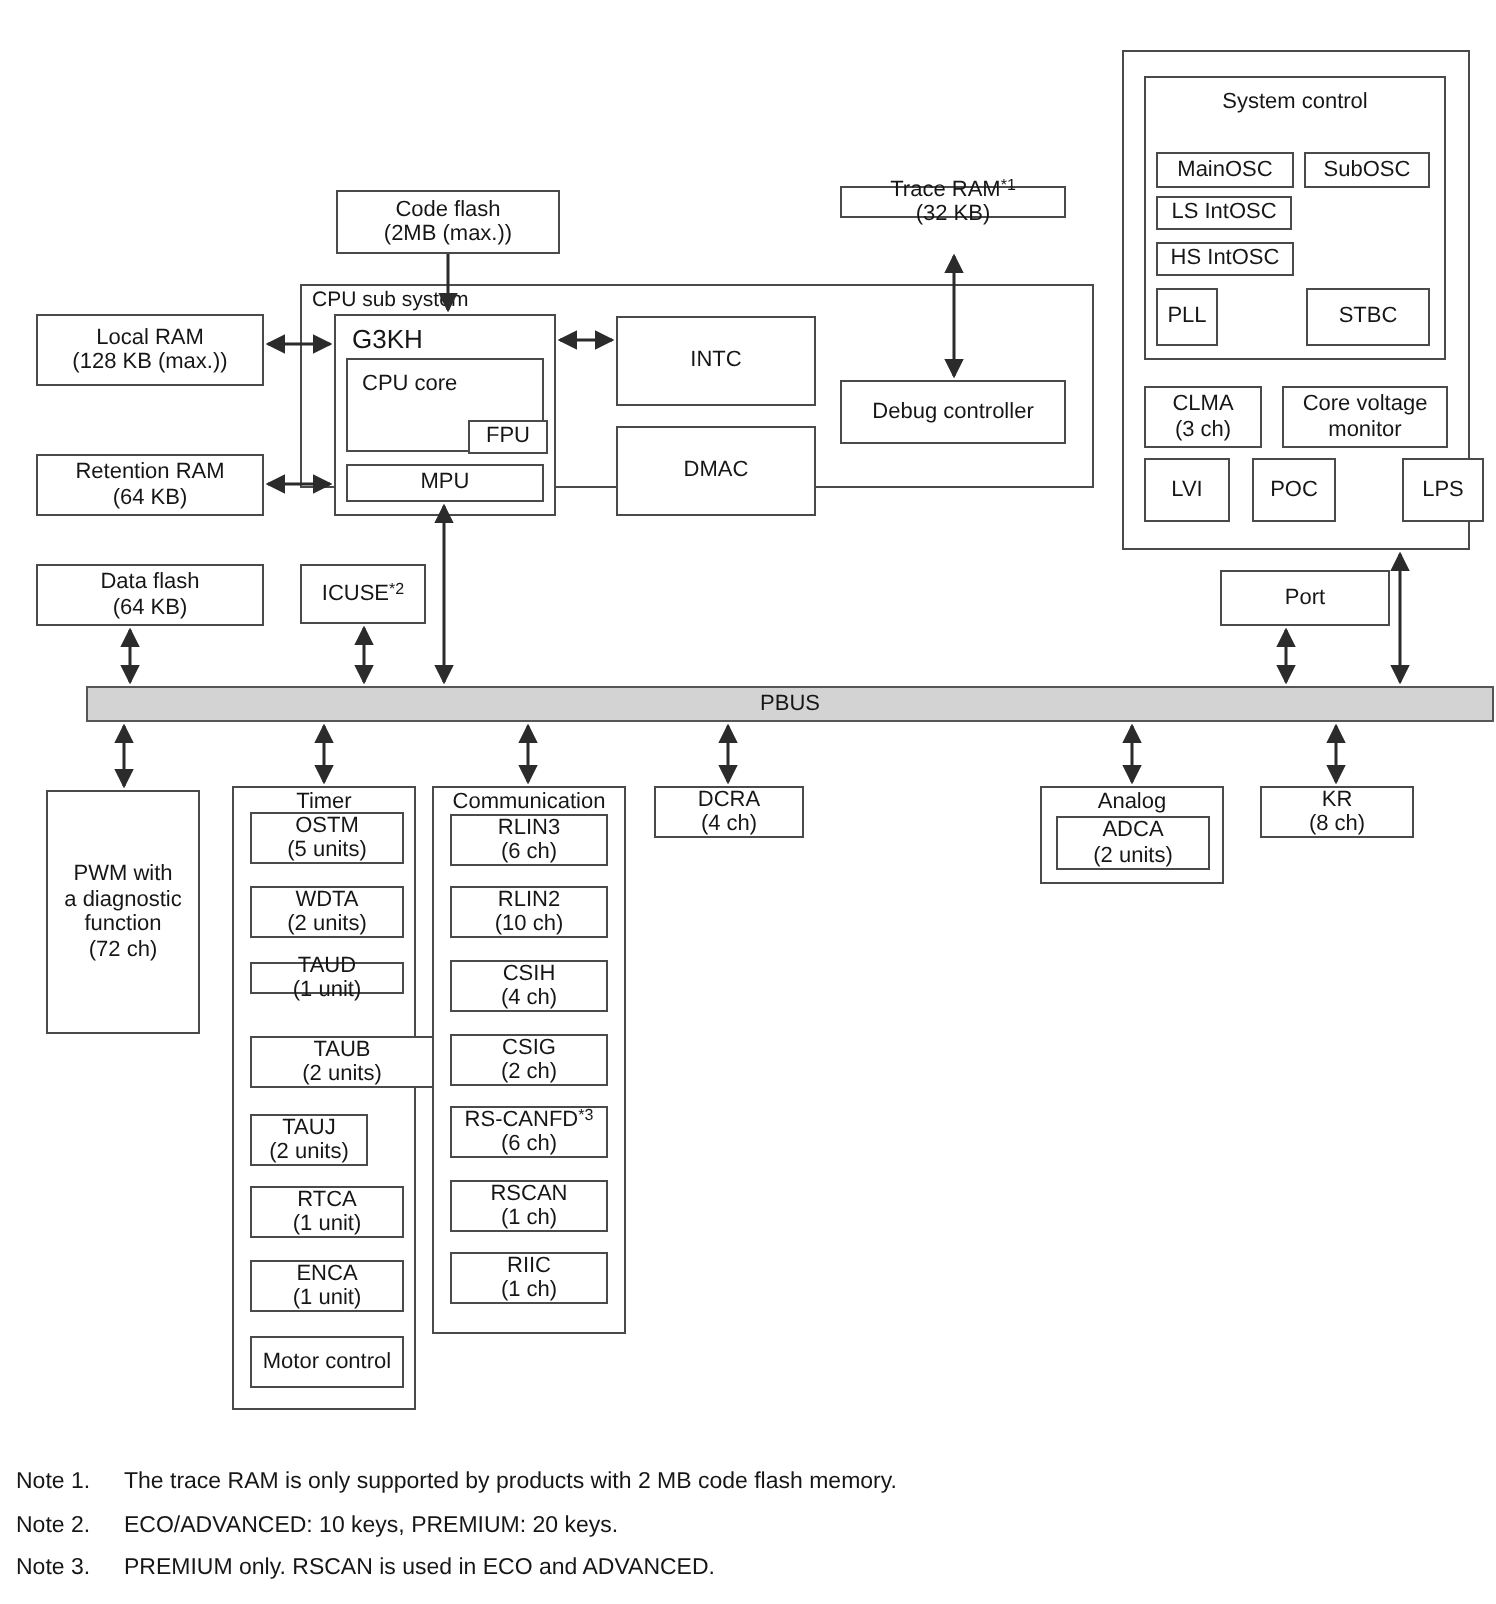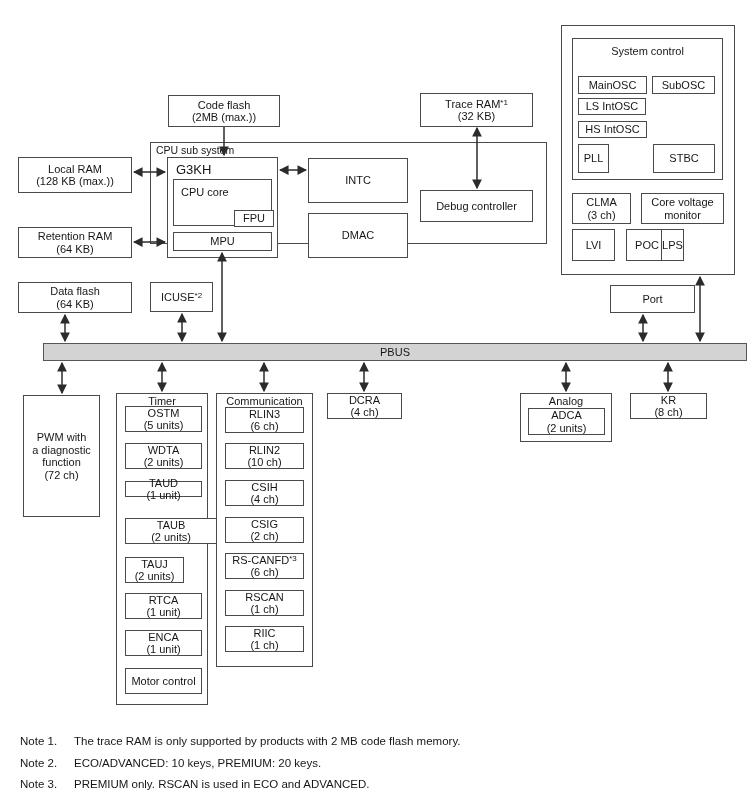--- a/index.html
+++ b/index.html
@@ -22,21 +22,21 @@
   .g3kh-label{position:absolute;left:8px;top:4px;font-size:13px;line-height:15px;}
   .sub-label{position:absolute;left:7px;top:6px;font-size:11px;line-height:13px;}
   .bus{
     position:absolute;box-sizing:border-box;background:#d3d3d3;border:1px solid #555;
     display:flex;align-items:center;justify-content:center;font-size:11px;margin-left:20px;
   }
   .bl{display:block;}
   .bl:empty{display:none;}
   sup.sup{font-size:8px;line-height:0;vertical-align:3px;}
   sup.sup:empty{display:none;}
-  .note{position:absolute;left:8px;font-size:11.5px;line-height:13px;white-space:nowrap;margin-left:12px;}
+  .note{position:absolute;left:8px;font-size:11.5px;line-height:13px;white-space:nowrap;}
   .nlab{display:inline-block;width:54px;}
   #wires{position:absolute;left:0;top:0;width:748px;height:802px;pointer-events:none;}
 </style>
 </head>
 <body>
 
 <div id="stage">
 
   <div class="box" style="left:168px;top:95px;width:112px;height:32px">
     <span class="bl">Code flash</span>
@@ -50,21 +50,21 @@
     <span class="bl">Retention RAM</span>
     <span class="bl">(64 KB)</span>
   </div>
   <div class="box" style="left:18px;top:282px;width:114px;height:31px">
     <span class="bl">Data flash</span>
     <span class="bl">(64 KB)</span>
   </div>
   <div class="box" style="left:150px;top:282px;width:63px;height:30px">
     <span class="bl"><span>ICUSE</span><sup class="sup">*2</sup></span>
   </div>
-  <div class="box" style="left:420px;top:93px;width:113px;height:34px">
+  <div class="box" style="left:420px;top:93px;width:113px;height:16px">
     <span class="bl"><span>Trace RAM</span><sup class="sup">*1</sup></span>
     <span class="bl">(32 KB)</span>
   </div>
 
   <div class="group" style="left:150px;top:142px;width:397px;height:102px">
     <span class="corner-label" style="left:5px;top:1px">CPU sub system</span>
   </div>
   <div class="group" style="left:167px;top:157px;width:111px;height:101px">
     <span class="g3kh-label">G3KH</span>
   </div>
@@ -116,21 +116,21 @@
   <div class="box" style="left:641px;top:193px;width:83px;height:31px">
     <span class="bl">Core voltage</span>
     <span class="bl">monitor</span>
   </div>
   <div class="box" style="left:572px;top:229px;width:43px;height:32px">
     <span class="bl">LVI</span>
   </div>
   <div class="box" style="left:626px;top:229px;width:42px;height:32px">
     <span class="bl">POC</span>
   </div>
-  <div class="box" style="left:661px;top:229px;width:23px;height:32px">
+  <div class="box" style="left:701px;top:229px;width:41px;height:32px">
     <span class="bl">LPS</span>
   </div>
 
   <div class="box" style="left:610px;top:285px;width:85px;height:28px">
     <span class="bl">Port</span>
   </div>
   <div class="bus" style="left:23px;top:343px;width:704px;height:18px">
     <span>PBUS</span>
   </div>
 

